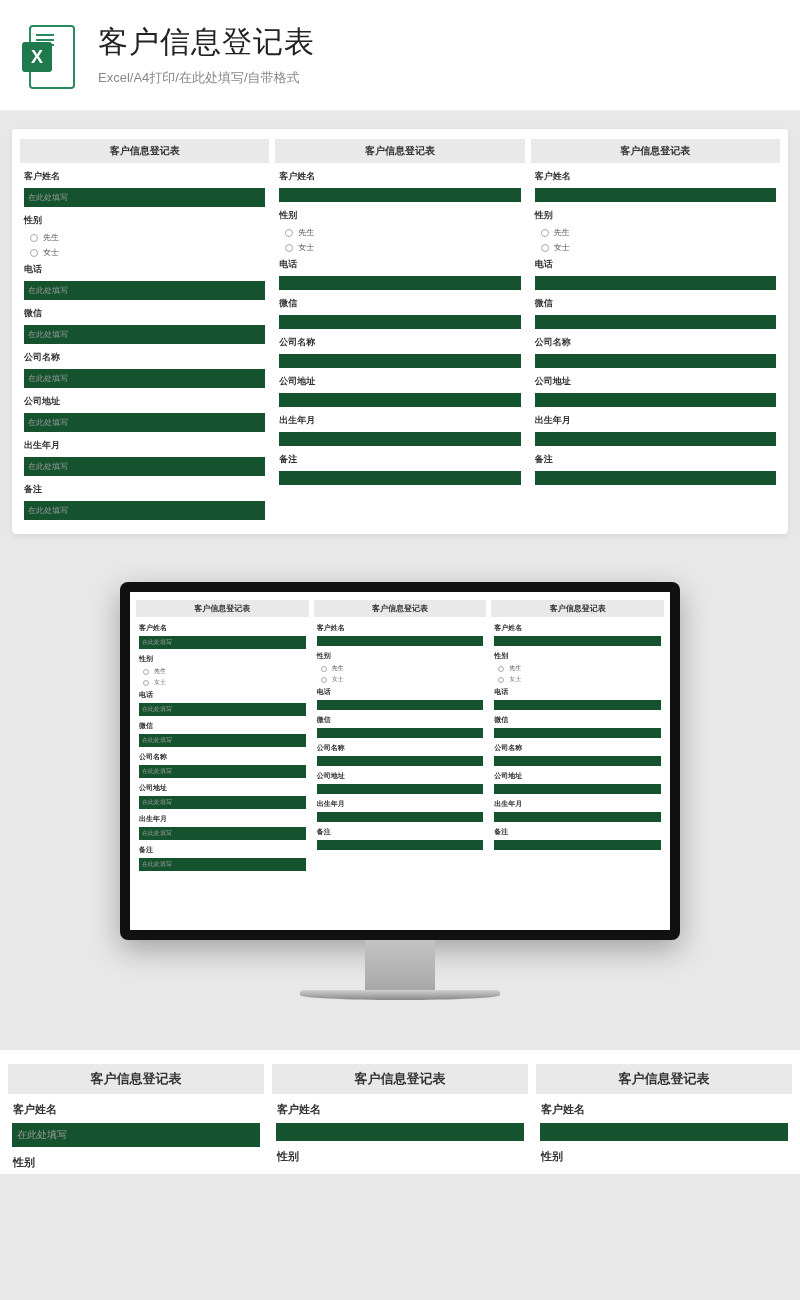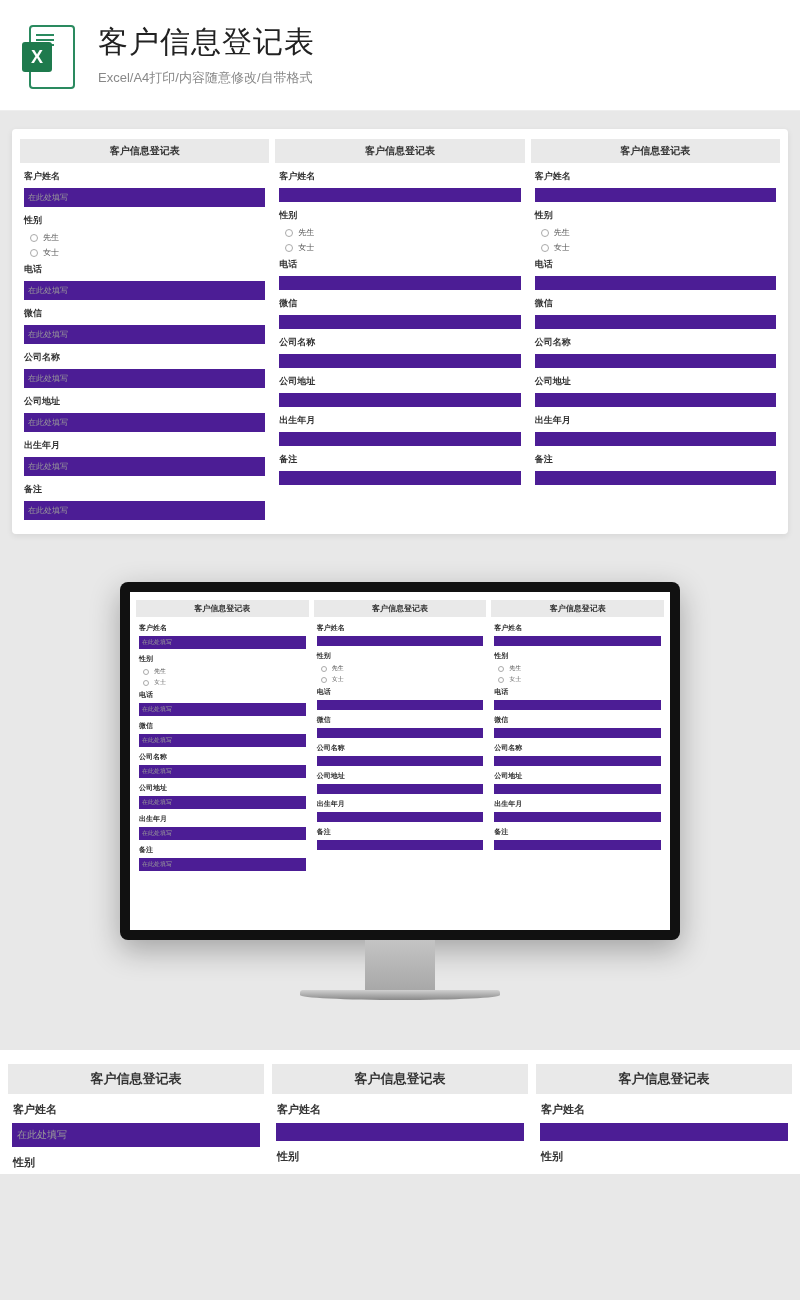--- a/index.html
+++ b/index.html
@@ -11,21 +11,21 @@
 .icon-wrap { width:60px; height:70px; margin-right:18px; display:flex; align-items:center; justify-content:center; }
 .title-blk { flex:1; }
 .main-title { font-size:30px; font-weight:400; color:#222; letter-spacing:1px; }
 .sub-title { font-size:13px; color:#888; margin-top:6px; }
 
 
 .card { background:#fff; margin:18px 12px; border-radius:4px; box-shadow:0 2px 6px rgba(0,0,0,.08); padding:10px 8px; display:flex; gap:6px; }
 .form-col { flex:1; font-size:9px; color:#333; }
 .form-title { background:#e9e9e9; text-align:center; font-weight:600; padding:5px 0; font-size:10px; margin-bottom:4px; }
 .lbl { font-weight:700; padding:3px 4px; font-size:9px; }
-.inp { background:#4c1d95; color:#999; padding:4px; margin:2px 4px 4px; font-size:8px; min-height:14px; }
+.inp { background:#14532d; color:#999; padding:4px; margin:2px 4px 4px; font-size:8px; min-height:14px; }
 .radio-row { display:flex; align-items:center; padding:2px 10px; font-size:8px; color:#555; }
 .radio-dot { width:8px; height:8px; border:1px solid #aaa; border-radius:50%; margin-right:5px; }
 
 
 .monitor-zone { padding:30px 0 50px; display:flex; flex-direction:column; align-items:center; }
 .monitor { width:560px; background:#111; border-radius:8px; padding:10px; box-shadow:0 10px 30px rgba(0,0,0,.3); }
 .screen { background:#fff; width:100%; aspect-ratio:16/10; padding:8px 6px; display:flex; gap:5px; overflow:hidden; }
 .screen .form-col { font-size:7px; }
 .screen .form-title { font-size:8px; padding:3px 0; }
 .screen .lbl { font-size:7px; padding:2px 3px; }
@@ -53,21 +53,21 @@
         <rect x="8" y="2" width="44" height="62" rx="3" fill="#fff" stroke="#2a8a5f" stroke-width="2"></rect>
         <rect x="14" y="10" width="18" height="2" fill="#2a8a5f"></rect>
         <rect x="14" y="15" width="18" height="2" fill="#2a8a5f"></rect>
         <rect x="14" y="20" width="18" height="2" fill="#2a8a5f"></rect>
         <rect x="0" y="18" width="30" height="30" rx="3" fill="#1e7a4d"></rect>
         <text x="15" y="39" text-anchor="middle" fill="#fff" font-size="18" font-weight="bold" font-family="Arial">X</text>
       </svg>
     </div>
     <div class="title-blk">
       <div class="main-title">客户信息登记表</div>
-      <div class="sub-title">Excel/A4打印/内容随意修改/自带格式</div>
+      <div class="sub-title">Excel/A4打印/在此处填写/自带格式</div>
     </div>
   </div>
 
   <div class="card">
     <div class="form-col">
       <div class="form-title">客户信息登记表</div>
       <div class="lbl">客户姓名</div>
       <div class="inp">在此处填写</div>
       <div class="lbl">性别</div>
       <div class="radio-row">

